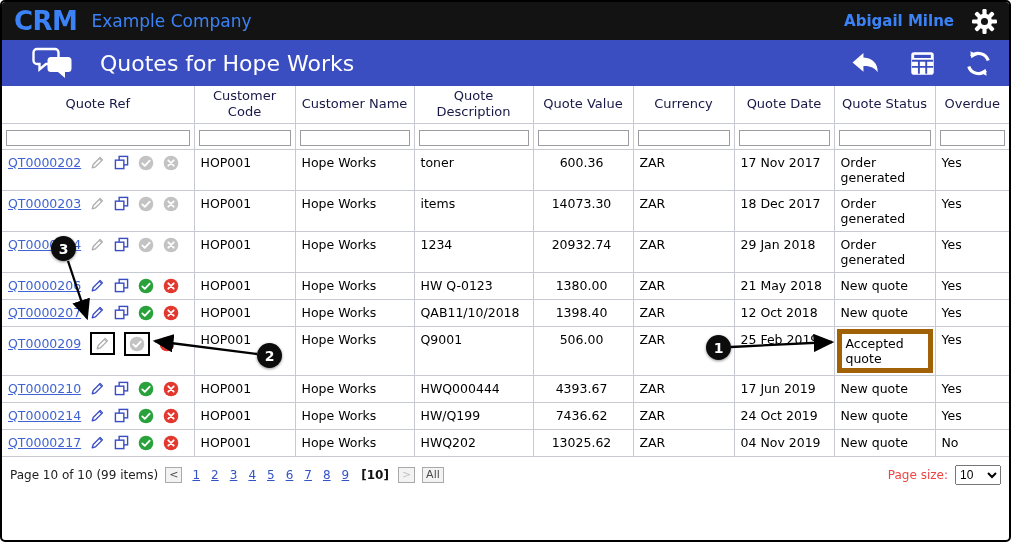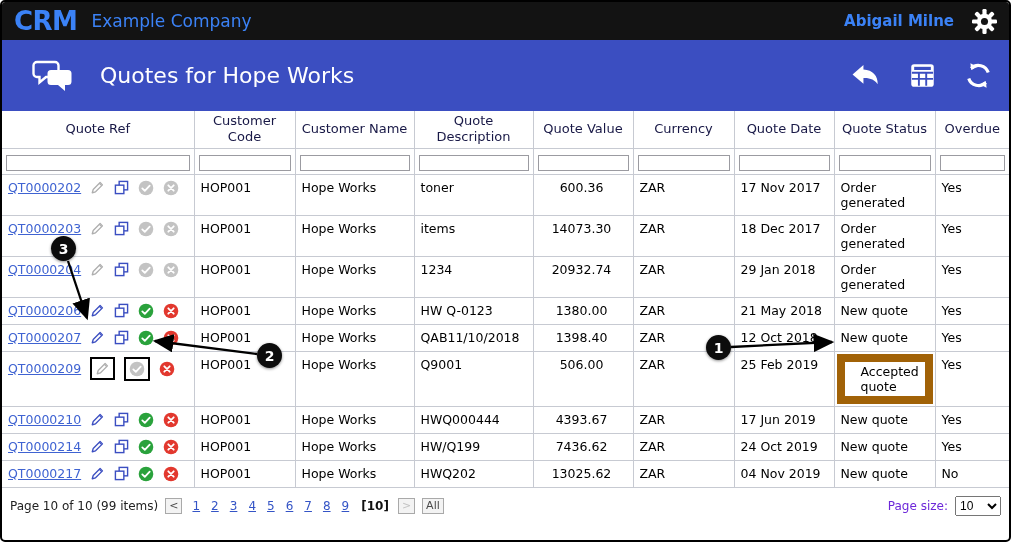--- a/index.html
+++ b/index.html
@@ -9,52 +9,52 @@
 
   
   .topbar { height:38px; background:#131313; display:flex; align-items:center; padding:0 12px; gap:14px; color:#3b82f6; }
   .logo { font-size:26px; font-weight:800; letter-spacing:-0.5px; line-height:1; }
   .company { font-size:17px; }
   .flex-spacer { flex:1; }
   .user { font-size:15px; font-weight:700; margin-right:4px; }
   .hbtn { display:inline-flex; align-items:center; justify-content:center; cursor:pointer; }
 
   
-  .bluebar { height:71px; background:#3b4ec1; display:flex; align-items:center; padding:0 16px; gap:14px; }
+  .bluebar { height:46px; background:#3b4ec1; display:flex; align-items:center; padding:0 16px; gap:14px; }
   .title { color:#fff; font-size:22px; font-weight:400; margin-left:12px; flex:1; }
   .bluebar .hbtn { margin-left:14px; }
 
   
   table { width:100%; border-collapse:collapse; table-layout:fixed; }
   th, td { border:1px solid #c7cad2; }
   th:first-child, td:first-child { border-left:none; }
   th:last-child, td:last-child { border-right:none; }
   thead th { height:36px; font-size:13px; font-weight:400; color:#181846; text-align:center;
              vertical-align:middle; padding:2px 3px; border-top:none; line-height:1.25; }
   .filter-row td { height:24px; padding:3px 4px; }
   .filter-row input { width:100%; height:16px; border:1px solid #9b9ba1; background:#fff; outline:none; font-size:11px; padding:0 2px; }
   tbody td { font-size:12.5px; color:#000; padding:5px 6px; vertical-align:top; line-height:1.2; }
   tbody td.num { text-align:center; padding-right:9px; }
   .refwrap { display:flex; align-items:center; gap:9px; }
   .reflink { color:#3f63d2; text-decoration:underline; cursor:pointer; white-space:nowrap; }
   .icon { display:inline-flex; align-items:center; cursor:pointer; }
   .icon svg { display:block; }
   .icon-box { border:2px solid #000; padding:2px 3px; }
   td.status-cell { padding:2px 2px; }
-  .status-box { border:8px solid #a16207; padding:2px 16px; display:block; }
+  .status-box { border:5px solid #a16207; padding:2px 4px; display:block; }
 
   
   .pager { display:flex; align-items:center; gap:7px; padding:8px 8px 6px 8px; font-size:12px; color:#222; }
   .pbox { min-width:16px; height:16px; border:1px solid #a9a9a9; background:#f3f3f3; color:#4a4a4a;
           font-size:11px; display:inline-flex; align-items:center; justify-content:center; padding:0 3px; cursor:pointer; }
   .pbox.disabled { color:#c2c2c2; }
   .plinks { display:inline-flex; gap:11px; margin:0 3px; }
   .plink { color:#3454c6; text-decoration:underline; cursor:pointer; }
   .pcur { font-weight:700; color:#111; margin:0 2px; }
-  .psize-label { color:#6d28d9;text-align:right; }
+  .psize-label { color:#ef4444;text-align:right; }
   .psize { height:20px; font-size:12px; width:46px; }
 
   
   .overlay { position:absolute; left:0; top:0; width:1011px; height:542px; pointer-events:none; z-index:4; }
   .callout { position:absolute; width:25px; height:25px; border-radius:50%; background:#0c0c0c; color:#fff;
              display:flex; align-items:center; justify-content:center; font-size:14px; font-weight:700;
              z-index:5; box-shadow:0 1px 3px rgba(0,0,0,.45); }
 </style>
 </head>
 <body>

